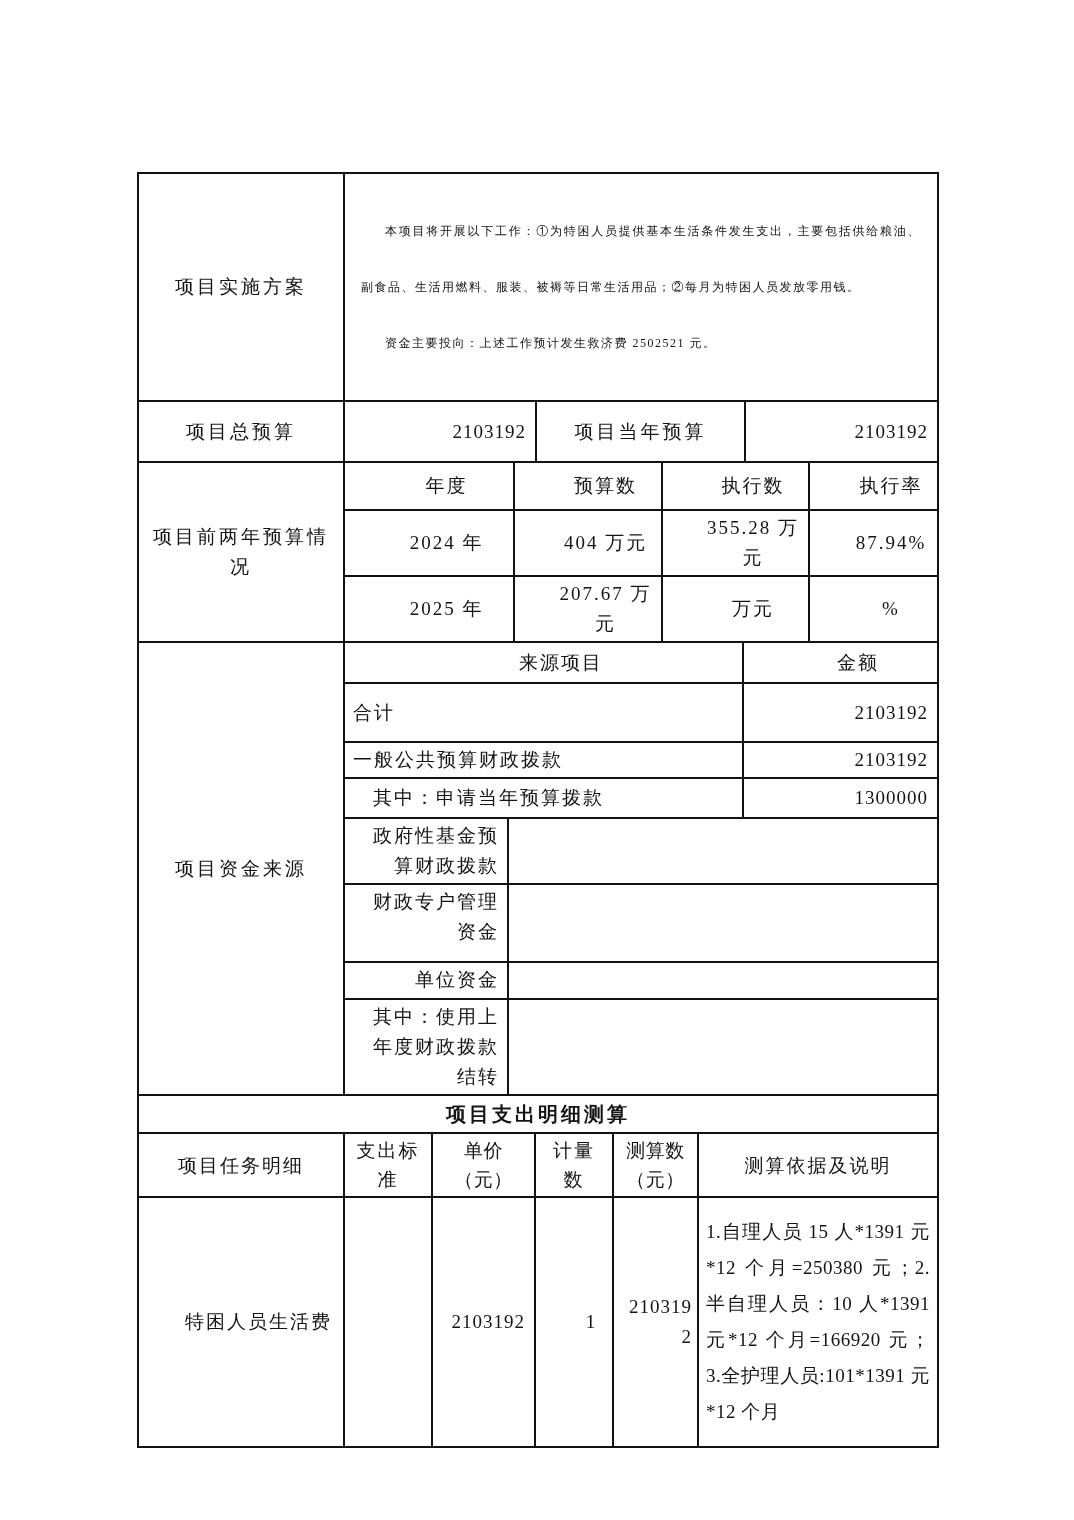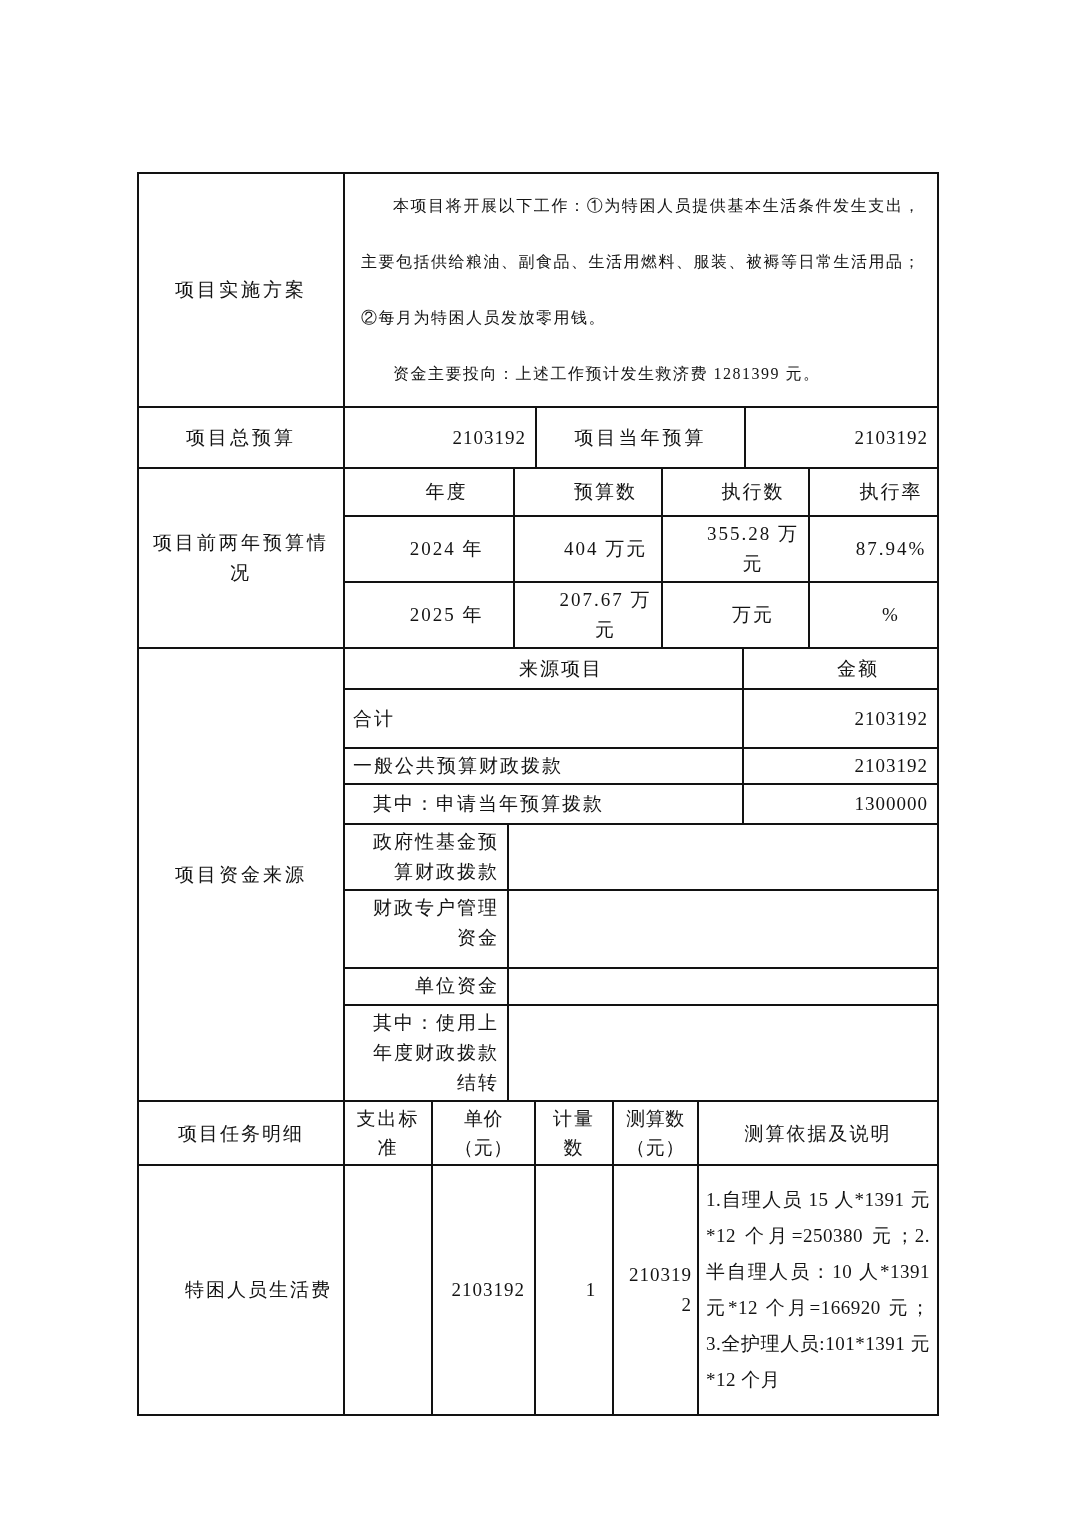--- a/index.html
+++ b/index.html
@@ -15,21 +15,21 @@
     padding:2px 8px;overflow:hidden;vertical-align:middle;line-height:30px;
     word-break:break-all;
   }
   .center{text-align:center;padding-left:43px;}
   .num{text-align:right;letter-spacing:1px;padding-right:9px;}
   .label{text-align:center;letter-spacing:3px;}
   .left{text-align:left;}
   .top{vertical-align:top;text-align:right;}
   .indent1{padding-left:28px;}
   .plan-cell{vertical-align:middle;padding:4px 16px;}
-  .para{margin:0;text-indent:2em;font-size:16px;line-height:56px;text-align:justify;letter-spacing:1.5px;}
+  .para{margin:0;text-indent:2em;font-size:12px;line-height:56px;text-align:justify;letter-spacing:1.5px;}
   .title-cell{font-weight:bold;font-size:20px;text-align:center;letter-spacing:3px;}
   .basis-cell{
     vertical-align:top;text-align:justify;line-height:36px;letter-spacing:0.5px;
     padding:16px 7px;font-size:19px;
   }
   .hdr{text-align:center;line-height:29px;}
 </style>
 </head>
 <body>
 
@@ -38,21 +38,21 @@
   <table>
     <colgroup>
         <col style="width:206px">
         <col style="width:594px">
       </colgroup>
     <tbody>
         <tr style="height:228px">
       <td class="label">项目实施方案</td>
       <td class="plan-cell">
         <p class="para">本项目将开展以下工作：①为特困人员提供基本生活条件发生支出，主要包括供给粮油、副食品、生活用燃料、服装、被褥等日常生活用品；②每月为特困人员发放零用钱。</p>
-        <p class="para">资金主要投向：上述工作预计发生救济费 1281399 元。</p>
+        <p class="para">资金主要投向：上述工作预计发生救济费 2502521 元。</p>
       </td>
     </tr>
   </tbody>
     </table>
 
   <table>
     <colgroup>
         <col style="width:206px">
         <col style="width:192px">
         <col style="width:209px">
@@ -136,20 +136,30 @@
       <td class="left top">单位资金</td>
       <td colspan="2"></td>
     </tr>
     <tr style="height:94px">
       <td class="left top" style="text-indent:1em">其中：使用上年度财政拨款结转</td>
       <td colspan="2"></td>
     </tr>
   </tbody>
     </table>
 
+  <table>
+    <colgroup>
+        <col style="width:800px">
+      </colgroup>
+    <tbody>
+        <tr style="height:38px">
+      <td class="title-cell">项目支出明细测算</td>
+    </tr>
+  </tbody>
+    </table>
 
   <table>
     <colgroup>
         <col style="width:206px">
         <col style="width:88px">
         <col style="width:103px">
         <col style="width:78px">
         <col style="width:85px">
         <col style="width:240px">
       </colgroup>

